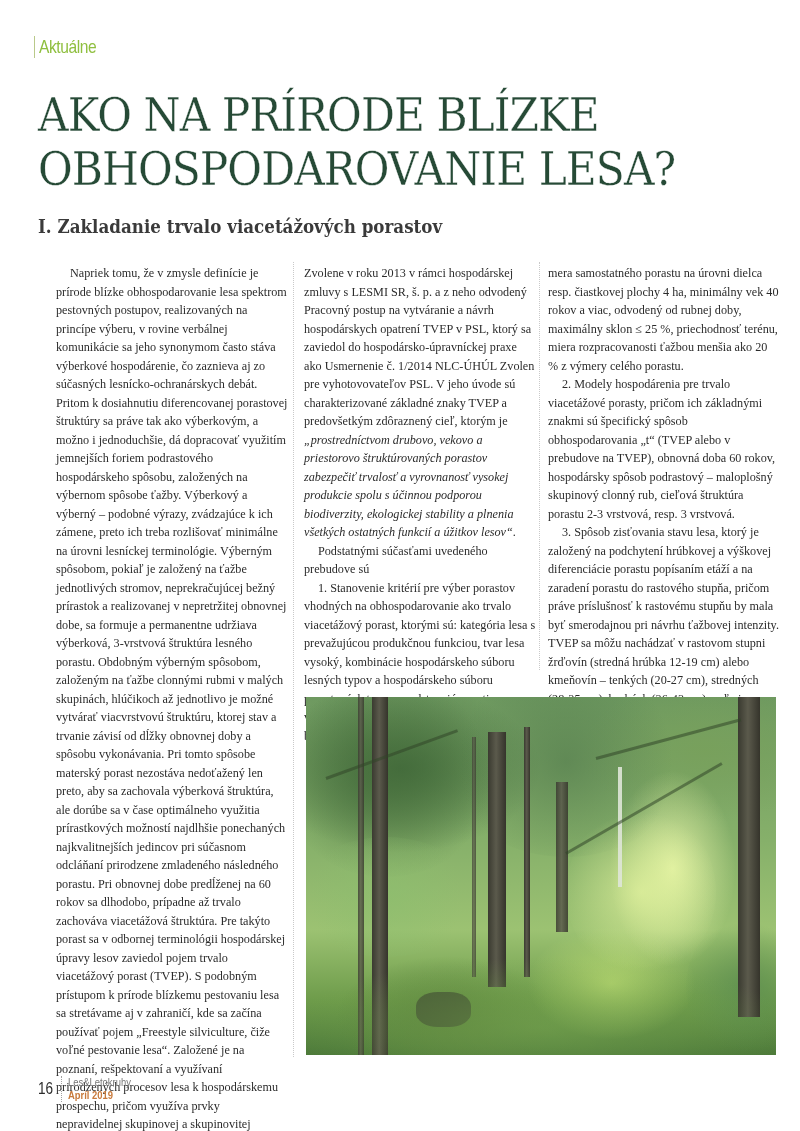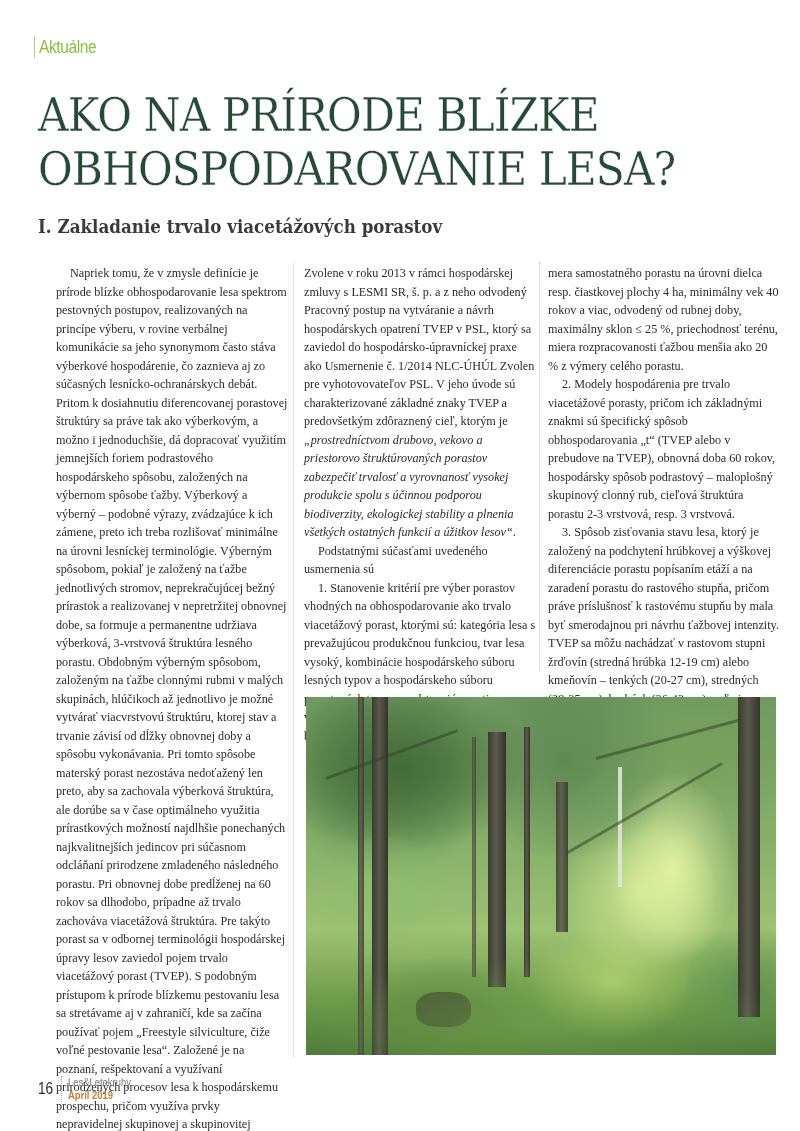--- a/index.html
+++ b/index.html
@@ -62,21 +62,21 @@
 
 <div class="col col1">
   <p class="indent">Napriek tomu, že v zmysle definície je prírode blízke obhospodarovanie lesa spektrom pestovných postupov, realizovaných na princípe výberu, v rovine verbálnej komunikácie sa jeho synonymom často stáva výberkové hospodárenie, čo zaznieva aj zo súčasných lesnícko-ochranárskych debát. Pritom k dosiahnutiu diferencovanej porastovej štruktúry sa práve tak ako výberkovým, a možno i jednoduchšie, dá dopracovať využitím jemnejších foriem podrastového hospodárskeho spôsobu, založených na výbernom spôsobe ťažby. Výberkový a výberný – podobné výrazy, zvádzajúce k ich zámene, preto ich treba rozlišovať minimálne na úrovni lesníckej terminológie. Výberným spôsobom, pokiaľ je založený na ťažbe jednotlivých stromov, neprekračujúcej bežný prírastok a realizovanej v nepretržitej obnovnej dobe, sa formuje a permanentne udržiava výberková, 3-vrstvová štruktúra lesného porastu. Obdobným výberným spôsobom, založeným na ťažbe clonnými rubmi v malých skupinách, hlúčikoch až jednotlivo je možné vytvárať viacvrstvovú štruktúru, ktorej stav a trvanie závisí od dĺžky obnovnej doby a spôsobu vykonávania. Pri tomto spôsobe materský porast nezostáva nedoťažený len preto, aby sa zachovala výberková štruktúra, ale dorúbe sa v čase optimálneho využitia prírastkových možností najdlhšie ponechaných najkvalitnejších jedincov pri súčasnom odcláňaní prirodzene zmladeného následného porastu. Pri obnovnej dobe predĺženej na 60 rokov sa dlhodobo, prípadne až trvalo zachováva viacetážová štruktúra. Pre takýto porast sa v odbornej terminológii hospodárskej úpravy lesov zaviedol pojem trvalo viacetážový porast (TVEP). S podobným prístupom k prírode blízkemu pestovaniu lesa sa stretávame aj v zahraničí, kde sa začína používať pojem „Freestyle silviculture, čiže voľné pestovanie lesa“. Založené je na poznaní, rešpektovaní a využívaní prirodzených procesov lesa k hospodárskemu prospechu, pričom využíva prvky nepravidelnej skupinovej a skupinovitej clonnej obnovy a výberného princípu.</p>
 
 </div>
 
 <div class="sep sep1"></div>
 
 <div class="col col2">
   <p><span>Zvolene v roku 2013 v rámci hospodárskej zmluvy s LESMI SR, š. p. a z neho odvodený Pracovný postup na vytváranie a návrh hospodárskych opatrení TVEP v PSL, ktorý sa zaviedol do hospodársko-úpravníckej praxe ako Usmernenie č. 1/2014 NLC-ÚHÚL Zvolen pre vyhotovovateľov PSL. V jeho úvode sú charakterizované základné znaky TVEP a predovšetkým zdôraznený cieľ, ktorým je </span><em>„prostredníctvom drubovo, vekovo a priestorovo štruktúrovaných porastov zabezpečiť trvalosť a vyrovnanosť vysokej produkcie spolu s účinnou podporou biodiverzity, ekologickej stability a plnenia všetkých ostatných funkcií a úžitkov lesov“</em><span>.</span></p>
-  <p class="indent">Podstatnými súčasťami uvedeného usmernenia sú</p>
+  <p class="indent">Podstatnými súčasťami uvedeného prebudove sú</p>
   <p class="indent">1. Stanovenie kritérií pre výber porastov vhodných na obhospodarovanie ako trvalo viacetážový porast, ktorými sú: kategória lesa s prevažujúcou produkčnou funkciou, tvar lesa vysoký, kombinácie hospodárskeho súboru lesných typov a hospodárskeho súboru porastových typov, predstavujúce optimum výskytu hlavných drevín SR, ako sú smrek, buk, jedľa, dub a ich zmesí, minimálna vý-</p>
 </div>
 
 <div class="sep sep2"></div>
 
 <div class="col col3">
   <p>mera samostatného porastu na úrovni dielca resp. čiastkovej plochy 4 ha, minimálny vek 40 rokov a viac, odvodený od rubnej doby, maximálny sklon ≤ 25 %, priechodnosť terénu, miera rozpracovanosti ťažbou menšia ako 20 % z výmery celého porastu.</p>
   <p class="indent">2. Modely hospodárenia pre trvalo viacetážové porasty, pričom ich základnými znakmi sú špecifický spôsob obhospodarovania „t“ (TVEP alebo v prebudove na TVEP), obnovná doba 60 rokov, hospodársky spôsob podrastový – maloplošný skupinový clonný rub, cieľová štruktúra porastu 2-3 vrstvová, resp. 3 vrstvová.</p>
   <p class="indent">3. Spôsob zisťovania stavu lesa, ktorý je založený na podchytení hrúbkovej a výškovej diferenciácie porastu popísaním etáží a na zaradení porastu do rastového stupňa, pričom práve príslušnosť k rastovému stupňu by mala byť smerodajnou pri návrhu ťažbovej intenzity. TVEP sa môžu nachádzať v rastovom stupni žrďovín (stredná hrúbka 12-19 cm) alebo kmeňovín – tenkých (20-27 cm), stredných (28-35 cm), hrubých (36-43 cm), veľmi hrubých (44+ cm strednej hrúbky).</p>
 </div>

